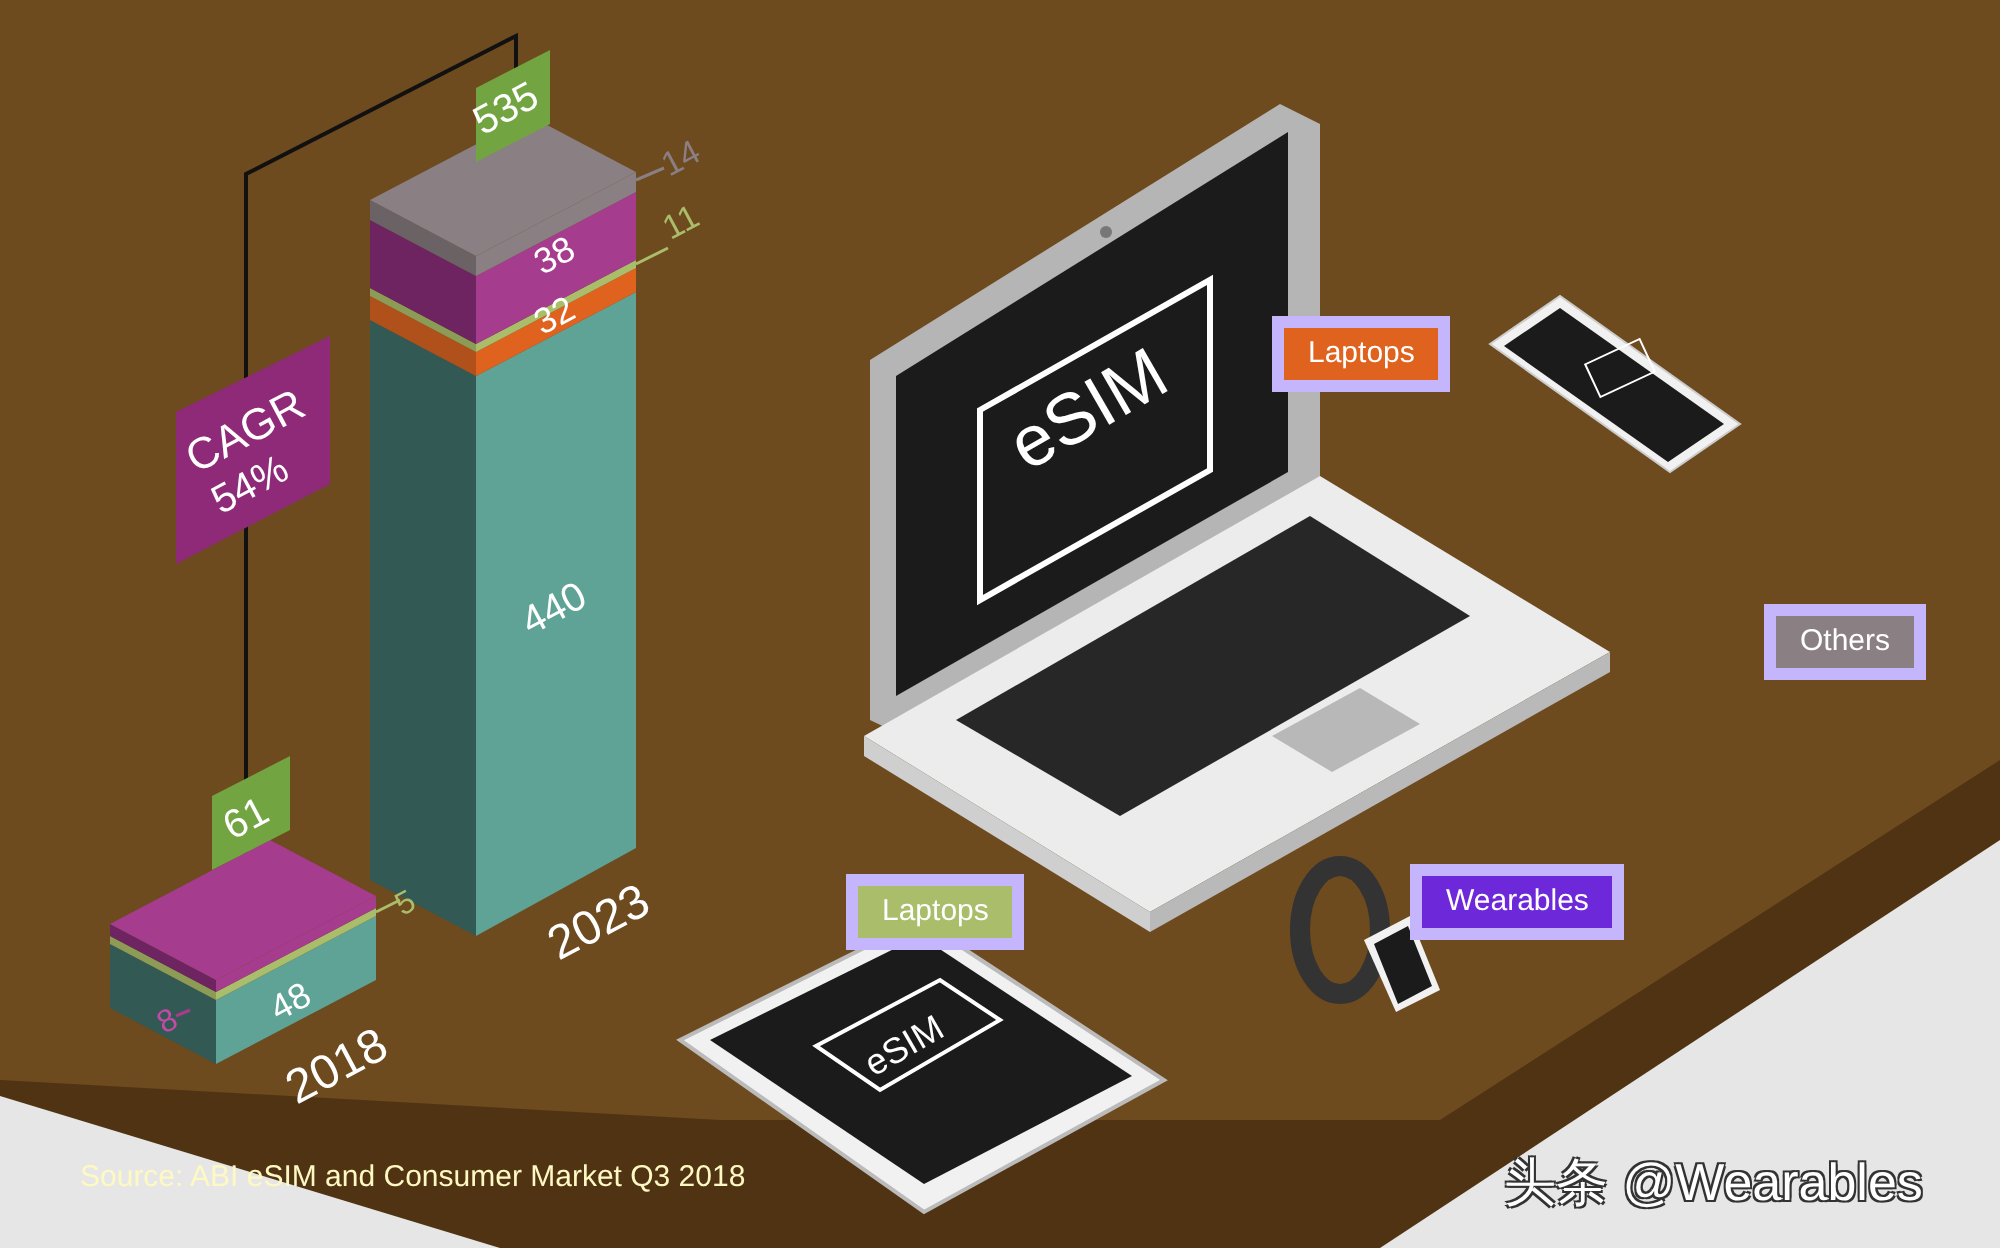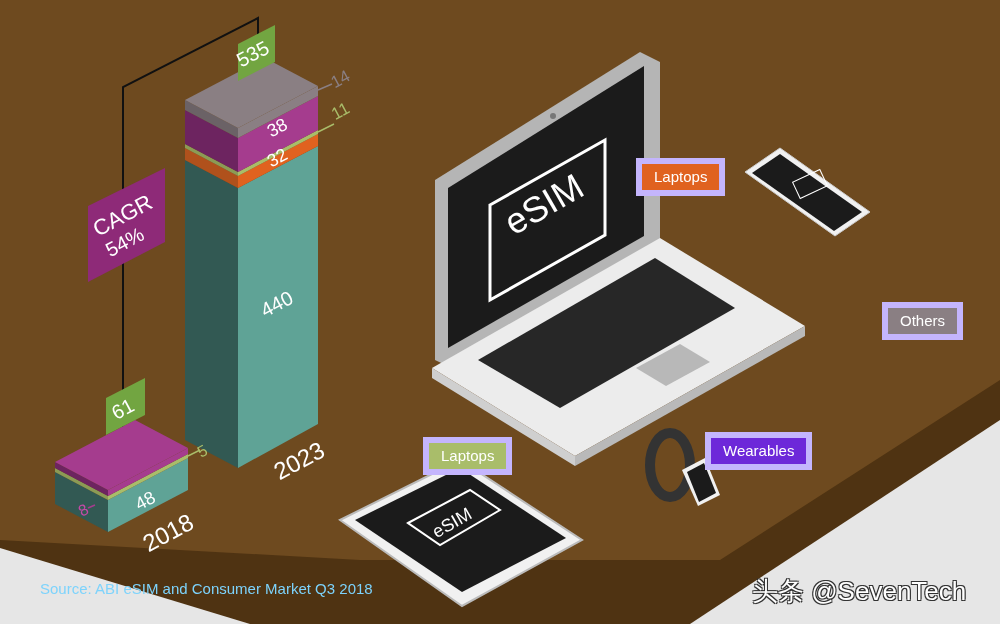--- a/index.html
+++ b/index.html
@@ -1,20 +1,20 @@
 <!DOCTYPE html>
 <html><head>
 <meta charset="utf-8">
 <style>
   html,body{margin:0;padding:0;}
   body{width:1000px;height:624px;overflow:hidden;position:relative;background:#6e4a1f;font-family:"Liberation Sans",sans-serif;}
   #stage{position:absolute;left:0;top:0;width:1000px;height:624px;}
   .abs{position:absolute;}
   .title{left:28px;top:18px;color:#f1e6d4;font-size:21px;line-height:28px;}
-  .source{left:40px;top:580px;color:#7dd3fc;font-size:15px;}
+  .source{left:40px;top:580px;color:#fef9c3;font-size:15px;}
   .watermark{left:752px;top:574px;color:#fff;font-size:26px;text-shadow:1px 1px 0 #333,-1px -1px 0 #333,1px -1px 0 #333,-1px 1px 0 #333;}
   .label-box{position:absolute;color:#fff;font-size:15px;border:6px solid #c4b5fd;padding:4px 12px;line-height:18px;}
   .svgtext{font-family:"Liberation Sans",sans-serif;}
 </style>
 </head>
 <body>
 
 <div id="stage">
   <svg class="abs" width="1000" height="624" viewBox="0 0 1000 624">
 
@@ -106,14 +106,14 @@
     <text class="svgtext" x="455" y="528" fill="#fff" font-size="18" transform="rotate(-30 455 528)" text-anchor="middle">eSIM</text>
   </svg>
 
 
   <div class="label-box" style="left:636px;top:158px;background:#e0621f;">Laptops</div>
   <div class="label-box" style="left:882px;top:302px;background:#8a7f83;">Others</div>
   <div class="label-box" style="left:423px;top:437px;background:#a9bd6a;">Laptops</div>
   <div class="label-box" style="left:705px;top:432px;background:#6d28d9;">Wearables</div>
 
   <div class="abs source">Source: ABI eSIM and Consumer Market Q3 2018</div>
-  <div class="abs watermark">头条 @SevenTech</div>
+  <div class="abs watermark">头条 @Wearables</div>
 </div>
 
 </body></html>

